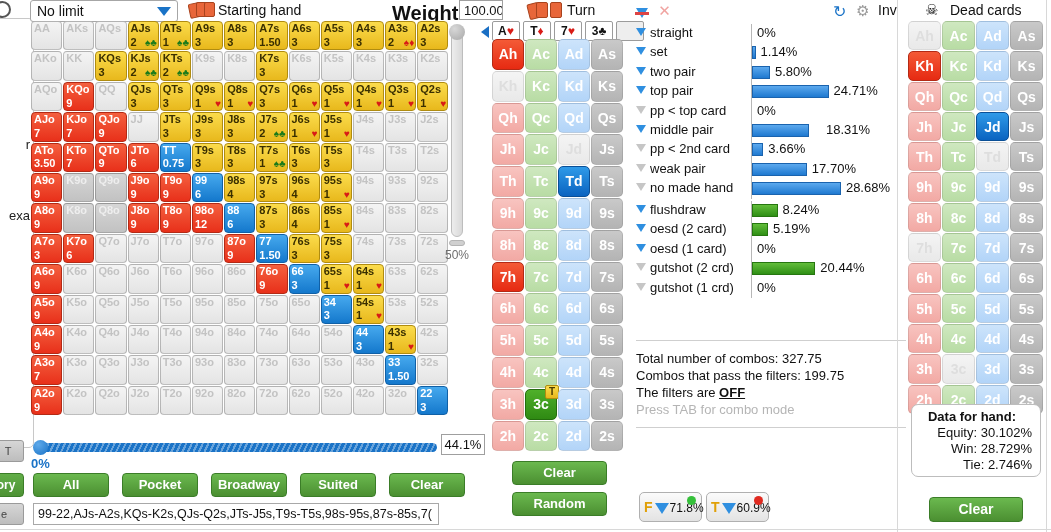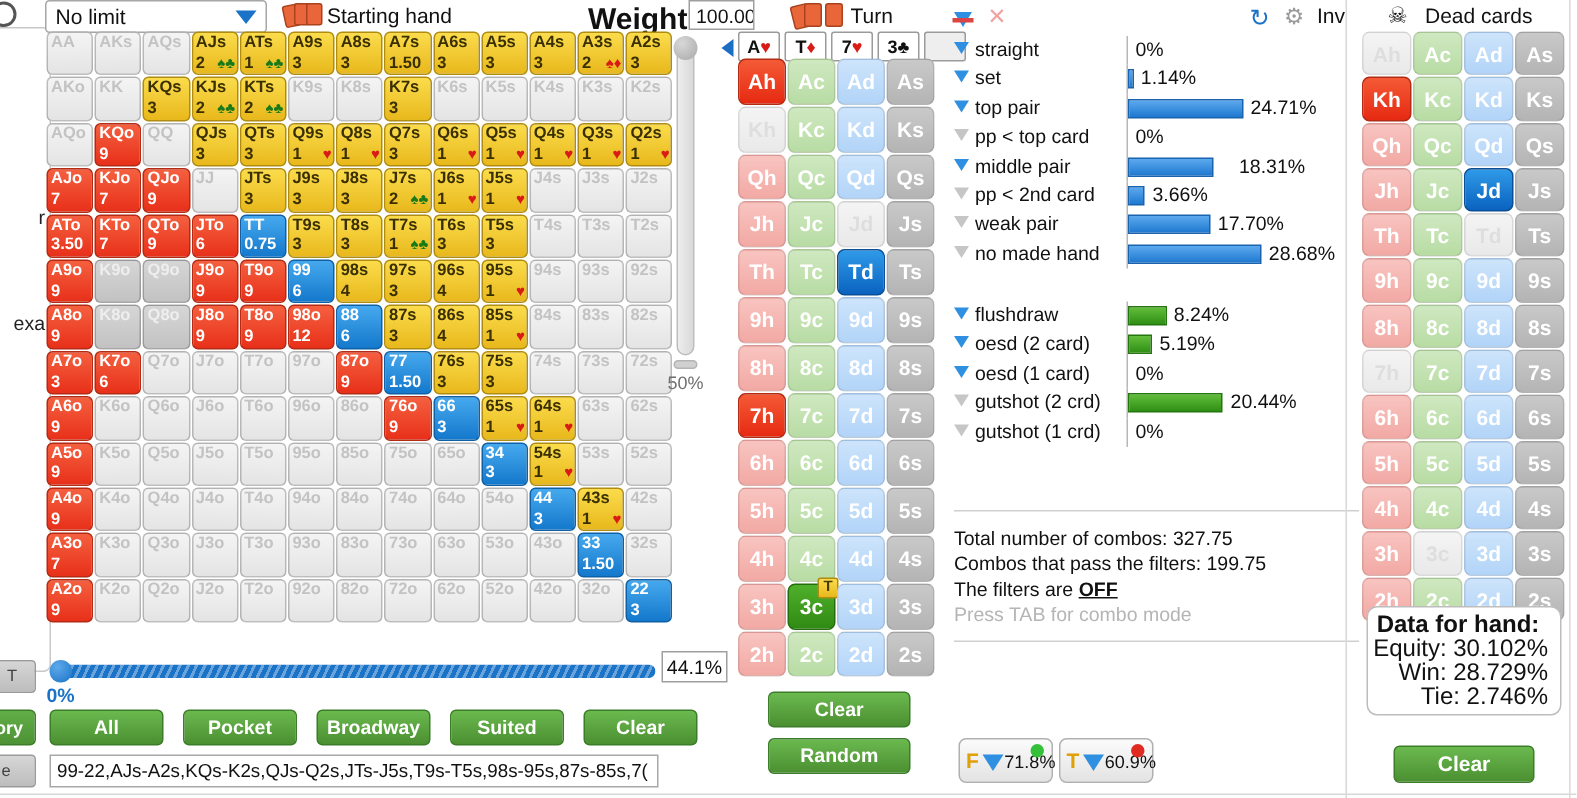--- a/index.html
+++ b/index.html
@@ -237,21 +237,21 @@
   #deadsel {
     position: absolute; left: 908px; top: 21px;
     display: grid; grid-template-columns: repeat(4, 33px);
     grid-auto-rows: 29.3px; gap: 1px;
   }
   .sep-vert { position: absolute; left: 897px; top: 0px; width: 1px; height: 532px; background: #d8d8d8; }
   .sep-vert2 { position: absolute; left: 1046px; top: 0px; width: 1px; height: 532px; background: #d8d8d8; }
   .datahand {
     position: absolute; left: 911px; top: 404px; width: 130px; height: 73px;
     border: 1px solid #bdbdbd; border-radius: 7px; background: #fff;
-    text-align: right; padding: 4px 8px 0 0; font-size: 16px; line-height: 16px;
+    text-align: right; padding: 4px 8px 0 0; font-size: 13px; line-height: 16px;
   }
   .datahand .ttl { text-align: center; font-weight: bold; }
   .clear-right {
     position: absolute; left: 929px; top: 497px; width: 94px; height: 25px;
     line-height: 23px; font-size: 14px;
   }
   .bottom-hr { position: absolute; left: 0px; top: 529px; width: 1051px; height: 1px; background: #d8d8d8; }
 </style>
 </head>
 <body>
@@ -1024,20 +1024,27 @@
       </div>
       <div class="frow">
         <span class="funnel-s"></span>
         <span class="fn"><span>set</span></span>
         <span class="axis"></span>
         <span class="bar" style="width:3.534px"></span>
         <span class="val" style="left:124.534px">1.14%</span>
       </div>
       <div class="frow">
         <span class="funnel-s"></span>
+        <span class="fn"><span>two pair</span></span>
+        <span class="axis"></span>
+        <span class="bar" style="width:17.98px"></span>
+        <span class="val" style="left:138.98px">5.80%</span>
+      </div>
+      <div class="frow">
+        <span class="funnel-s"></span>
         <span class="fn"><span>top pair</span></span>
         <span class="axis"></span>
         <span class="bar" style="width:76.601px"></span>
         <span class="val" style="left:197.601px">24.71%</span>
       </div>
       <div class="frow">
         <span class="funnel-s off"></span>
         <span class="fn"><span>pp &lt; top card</span></span>
         <span class="axis"></span>
         <span class="val" style="left:121px">0%</span>

